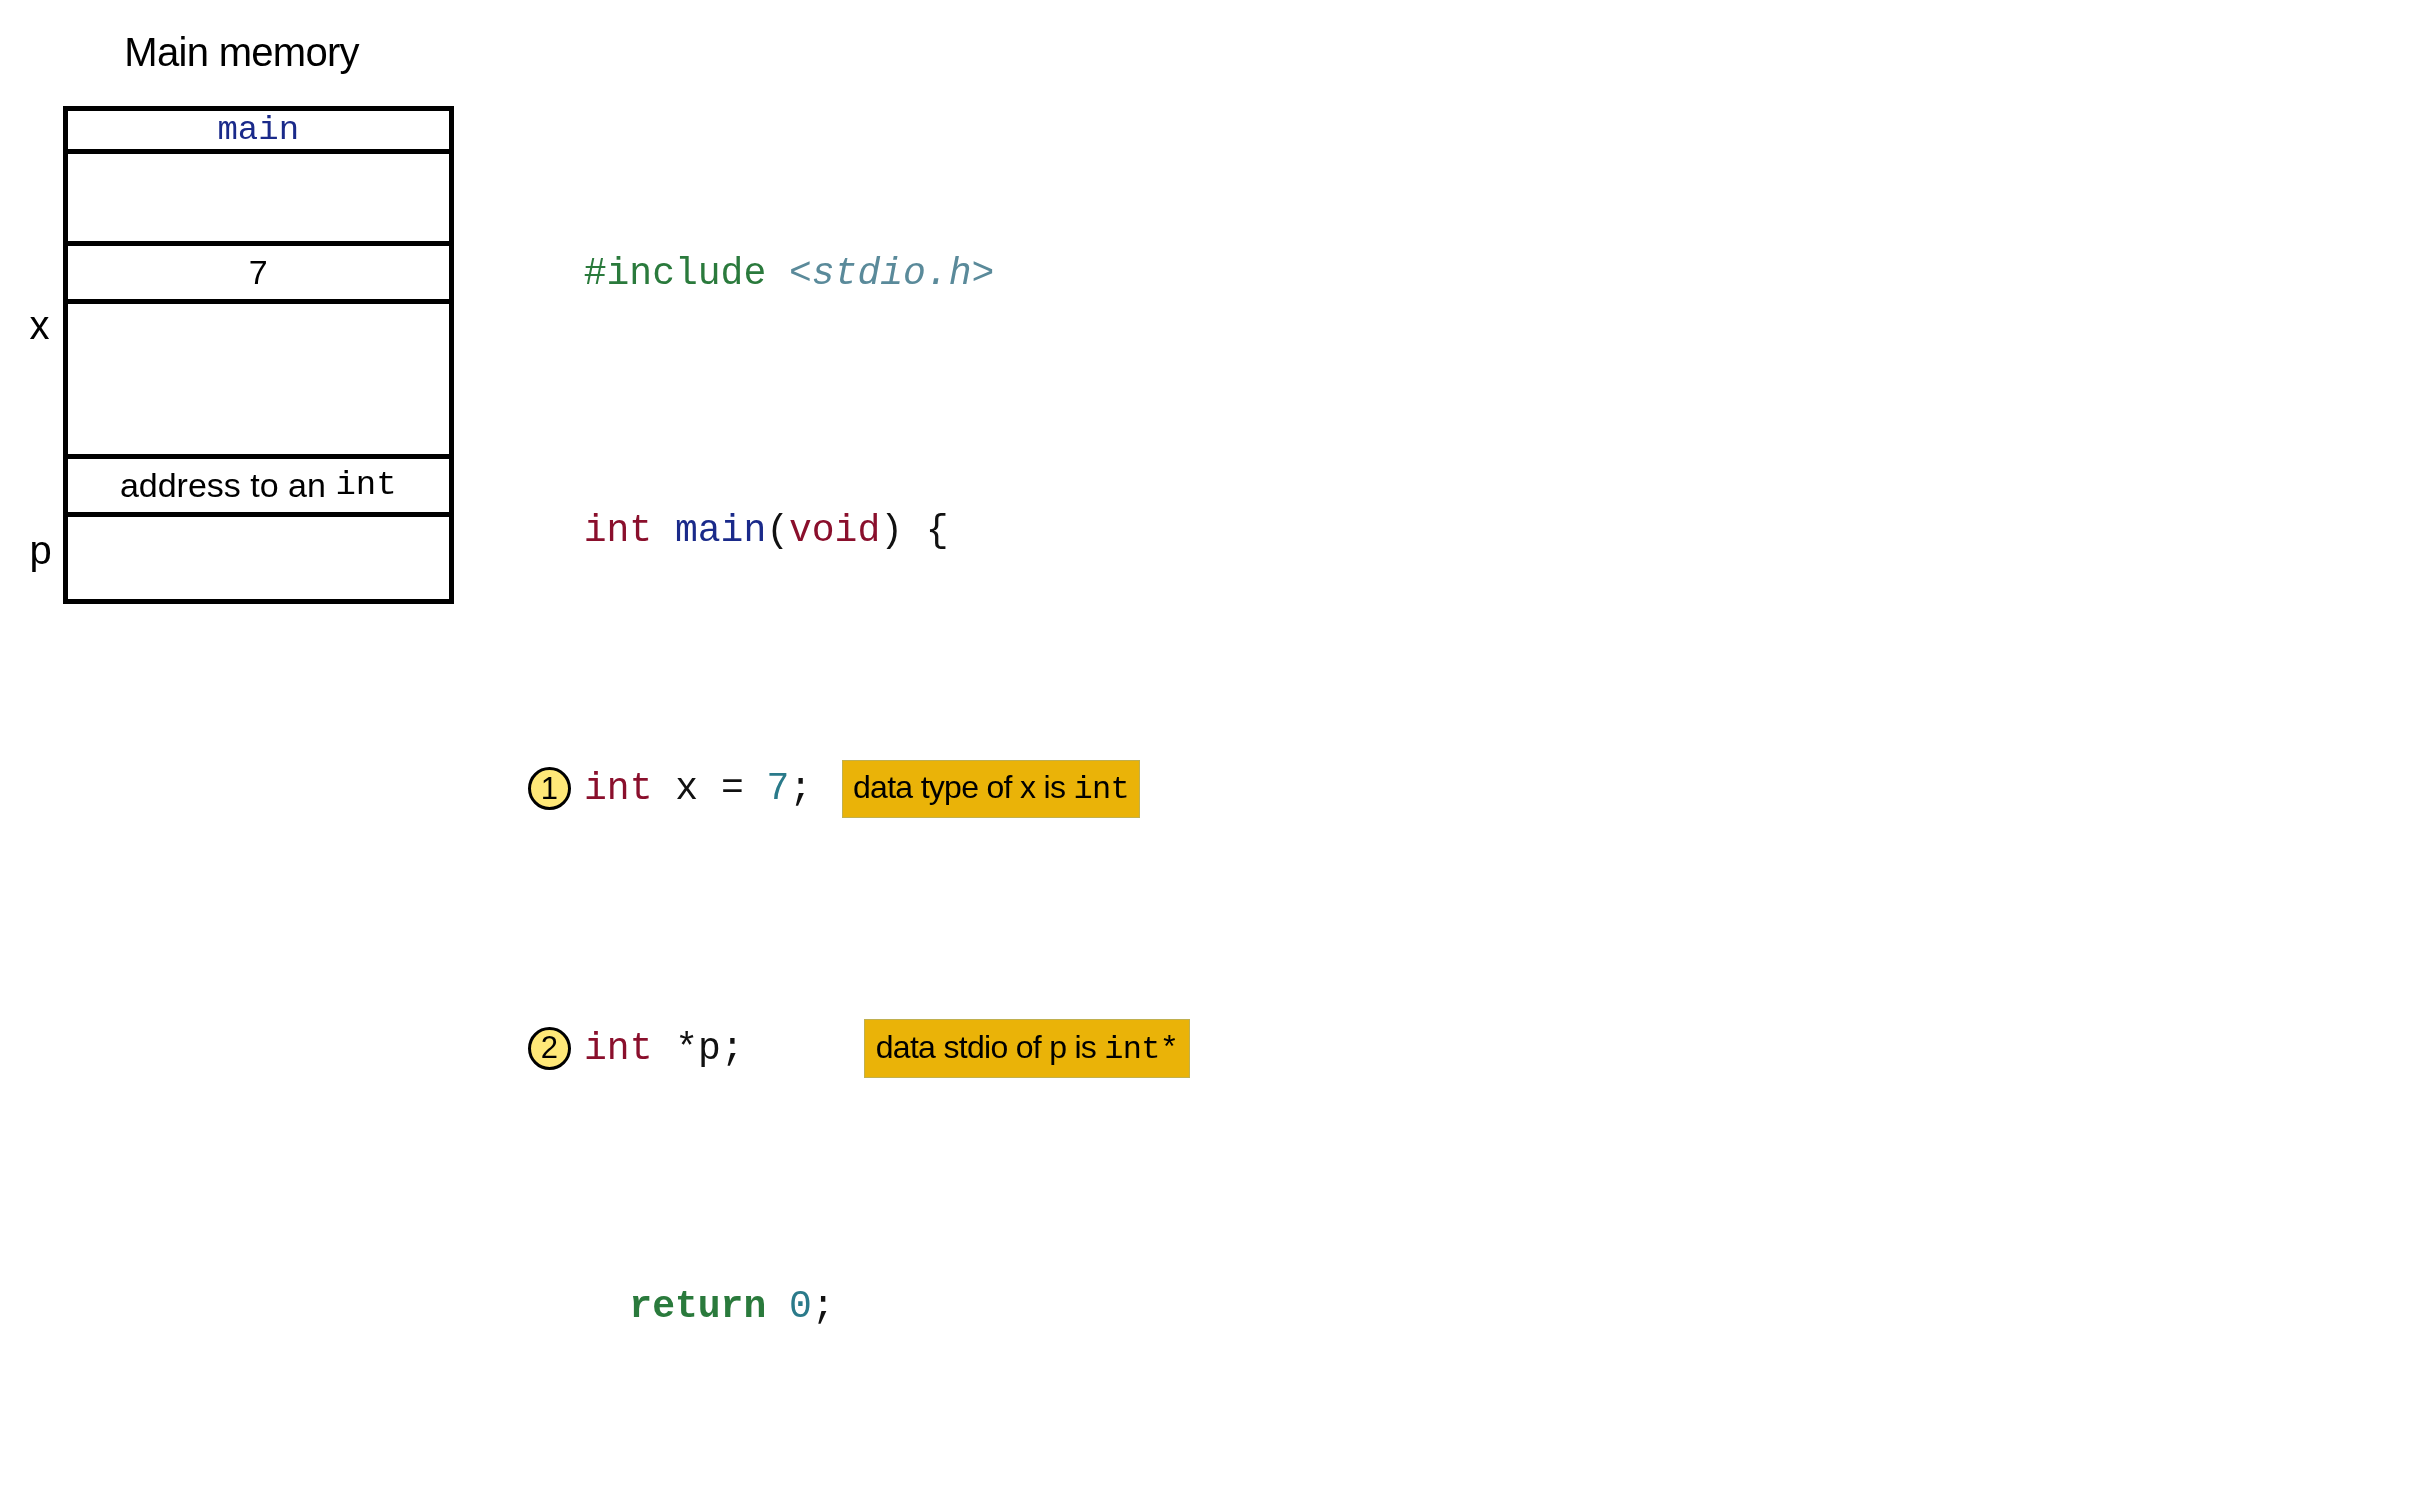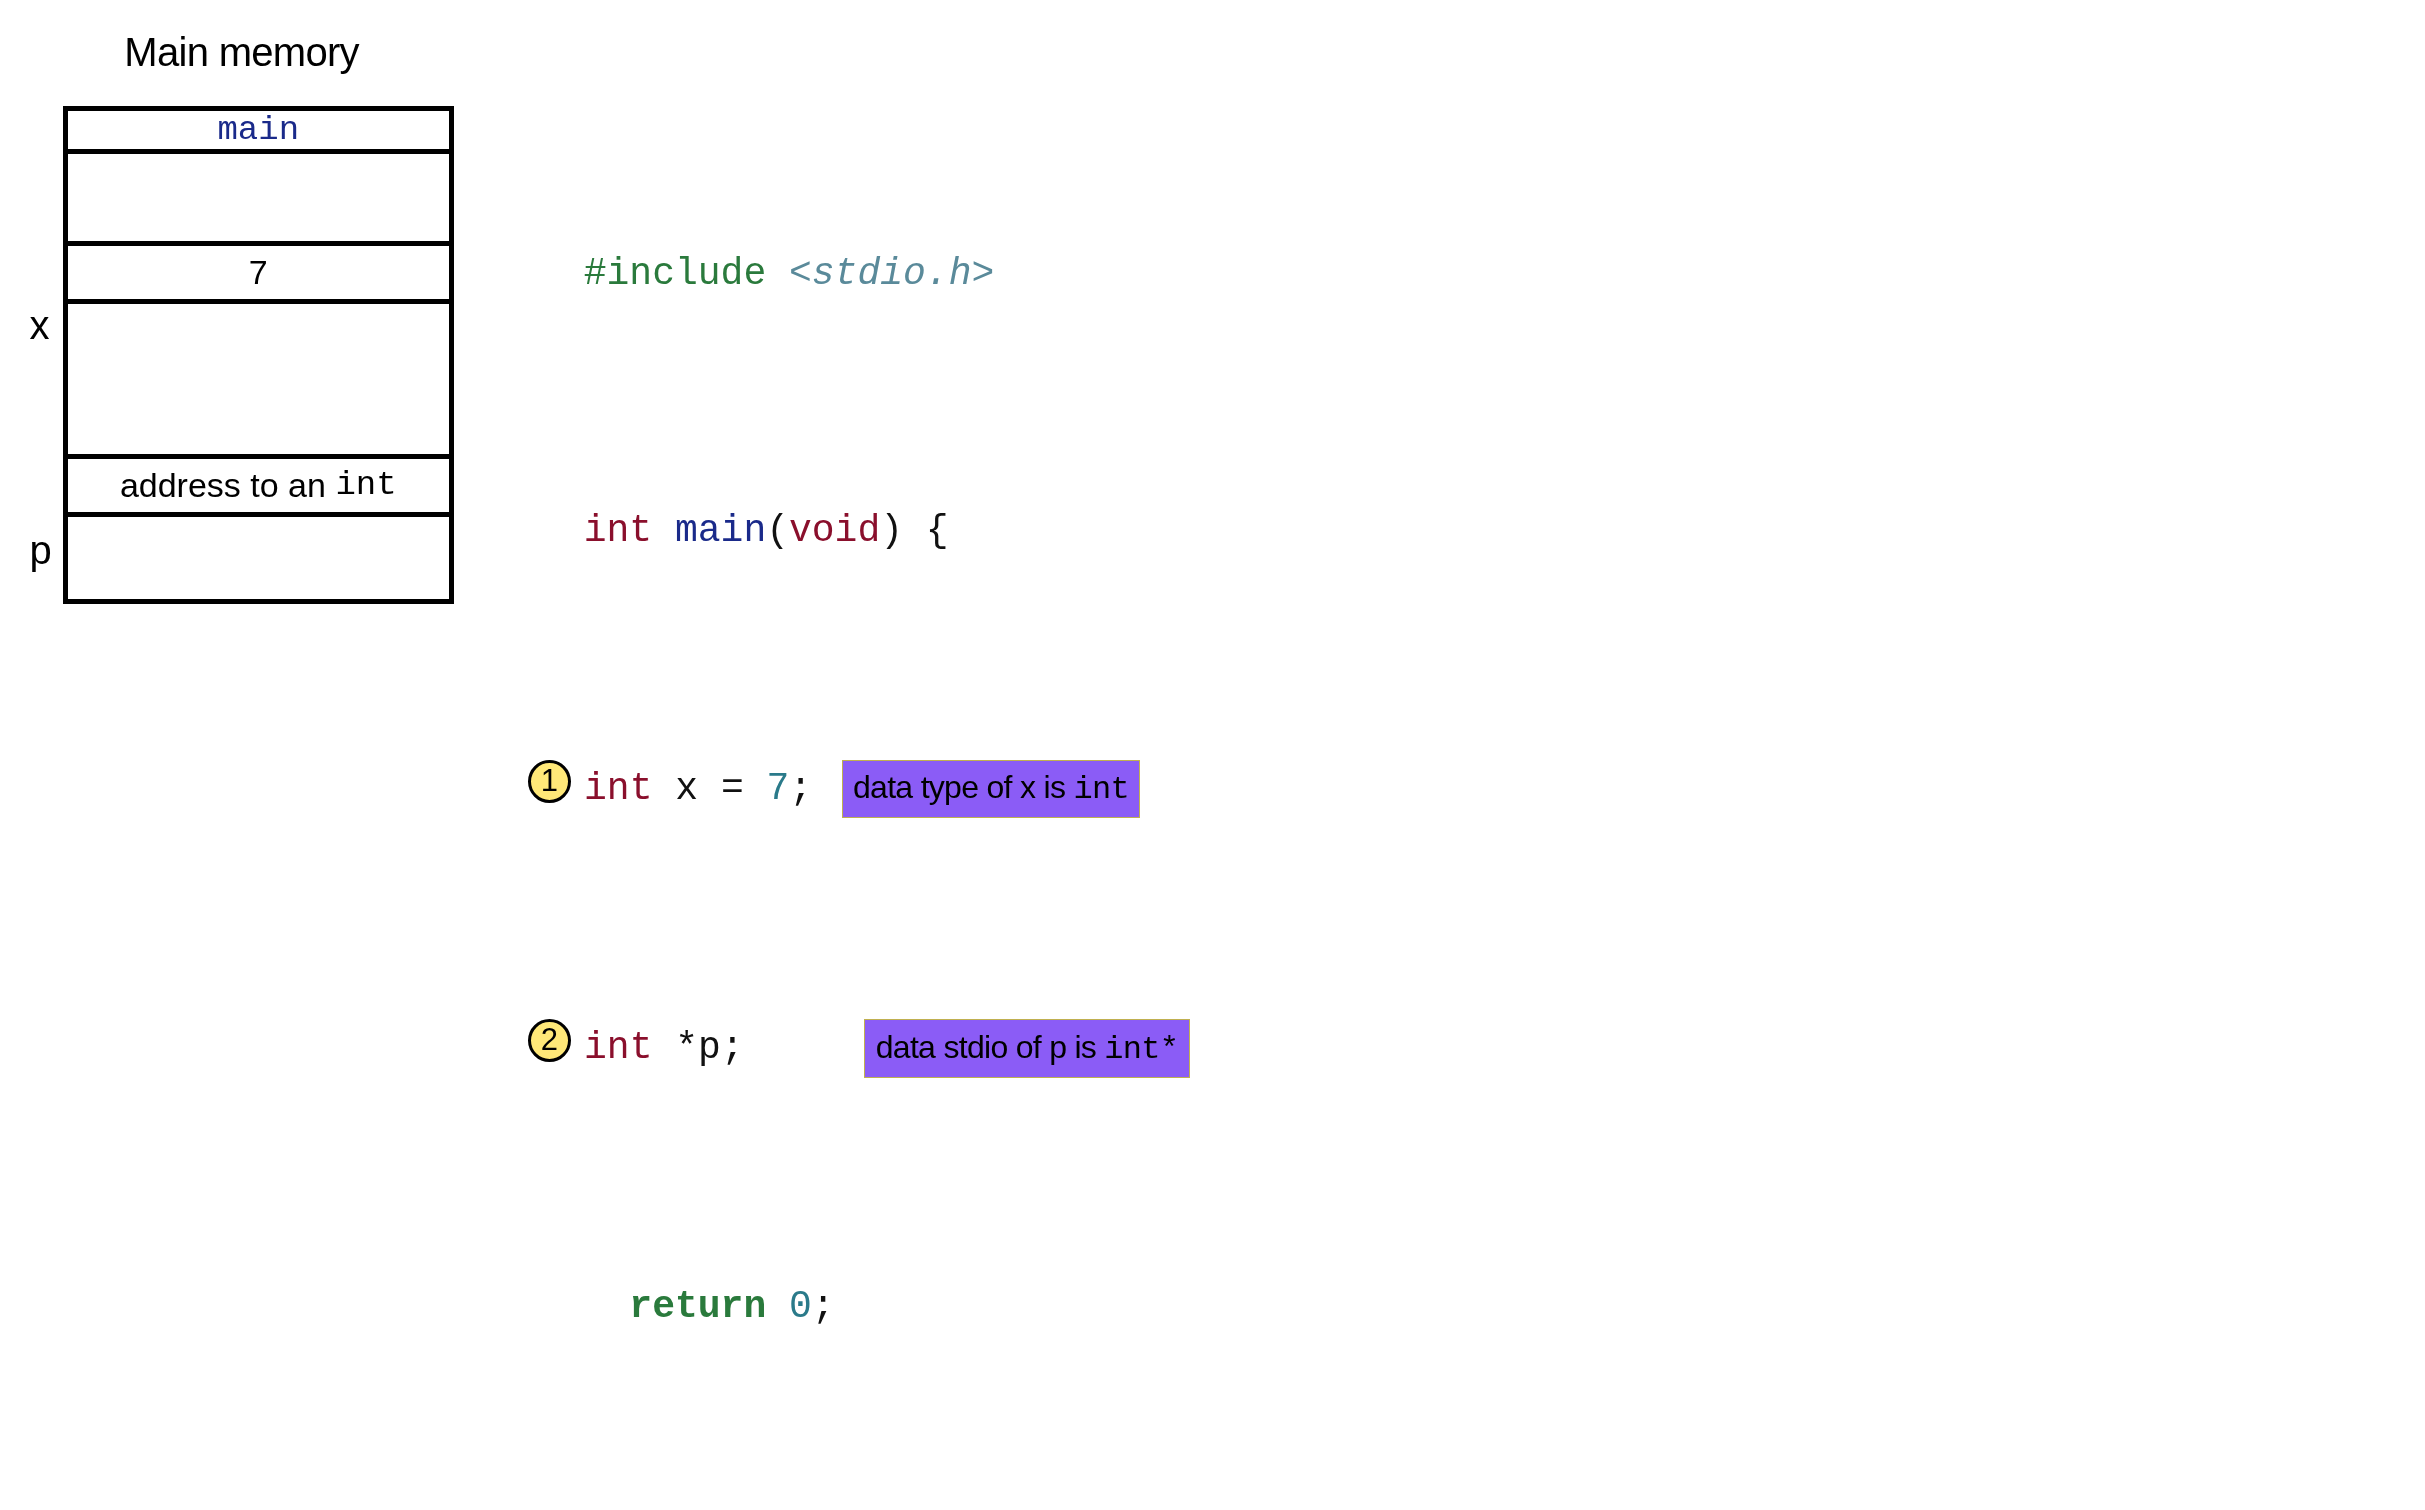--- a/index.html
+++ b/index.html
@@ -76,20 +76,21 @@
     }
     .code-panel {
       font-family: Menlo, Monaco, "Courier New", monospace;
       font-size: 38px;
       line-height: 1.5;
       padding-top: 44px;
       white-space: pre;
     }
     .code-line {
       display: flex;
+      align-items: center;
       min-height: 57px;
       margin-bottom: 29.5px;
     }
     .step-circle {
       display: inline-flex;
       align-items: center;
       justify-content: center;
       width: 43px;
       height: 43px;
       border: 3.7px solid #000;
@@ -101,21 +102,21 @@
       flex-shrink: 0;
     }
     .step-spacer {
       display: inline-block;
       width: 56px;
       flex-shrink: 0;
     }
     .annotation {
       font-family: "Helvetica Neue", Helvetica, Arial, sans-serif;
       font-size: 32px;
-      background: #8b5cf6;
+      background: #eab308;
       border: 1.5px solid #c0b050;
       padding: 2.9px 10.3px;
       margin-left: 29.5px;
       white-space: nowrap;
       letter-spacing: -0.7px;
     }
     .annotation .mono {
       font-family: Menlo, Monaco, "Courier New", monospace;
     }
     .c-include { color: #2a7a3c; }

